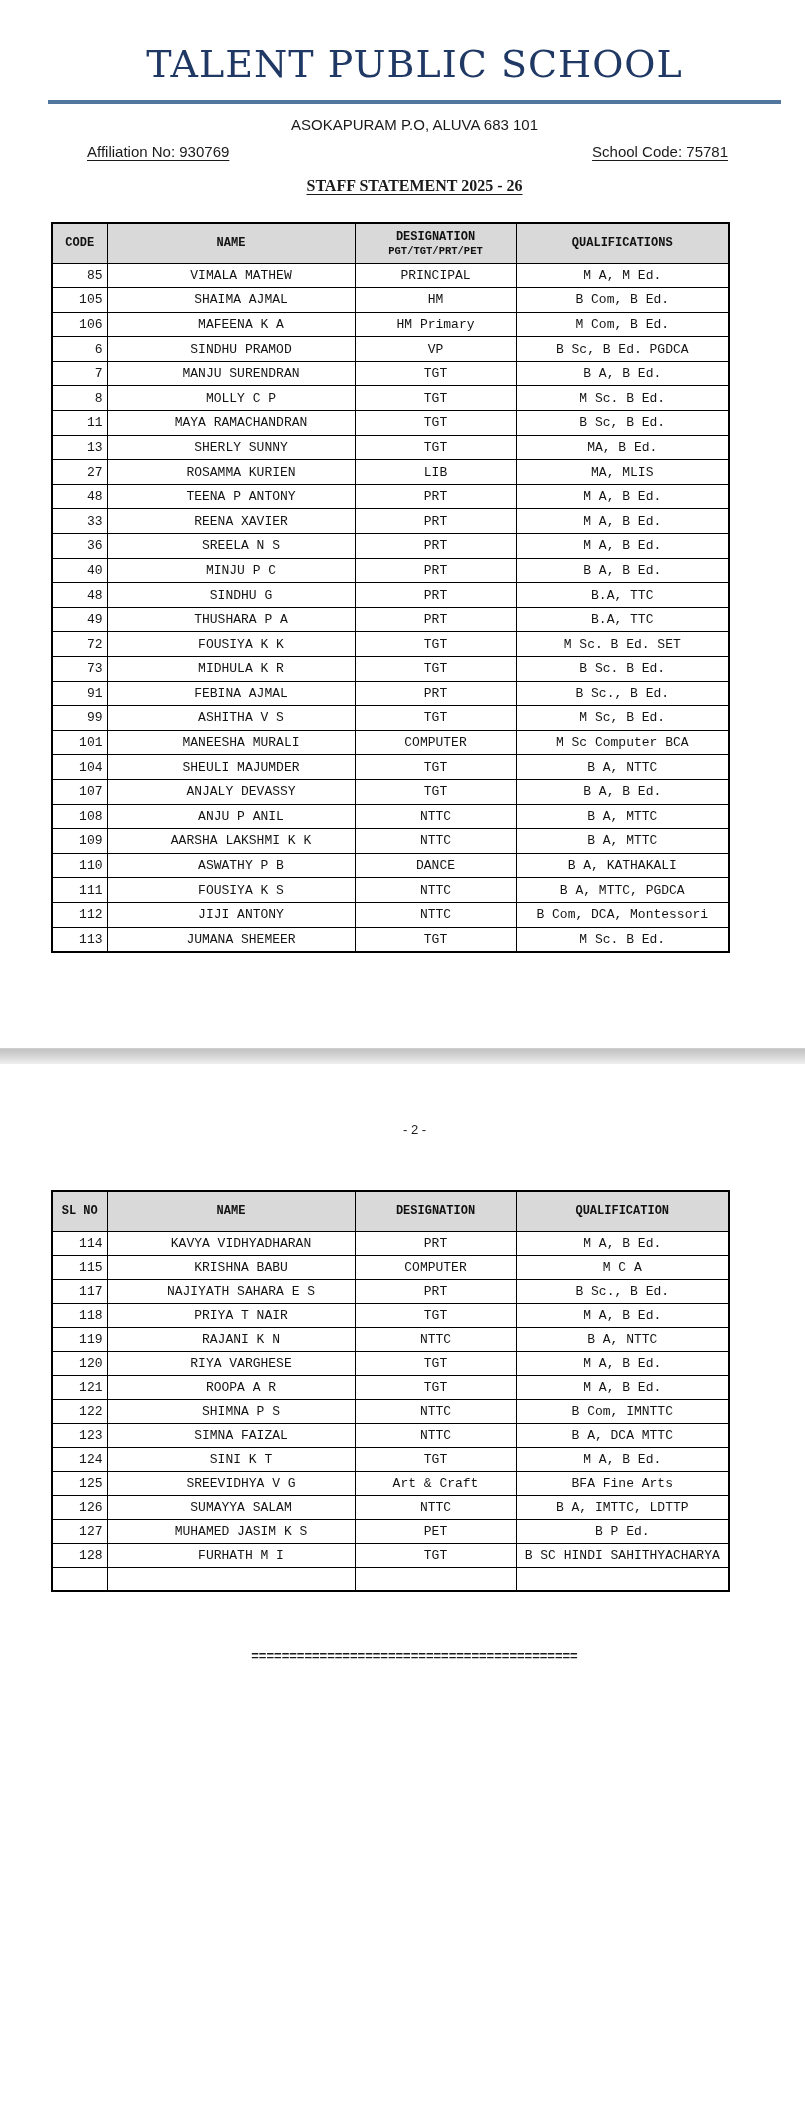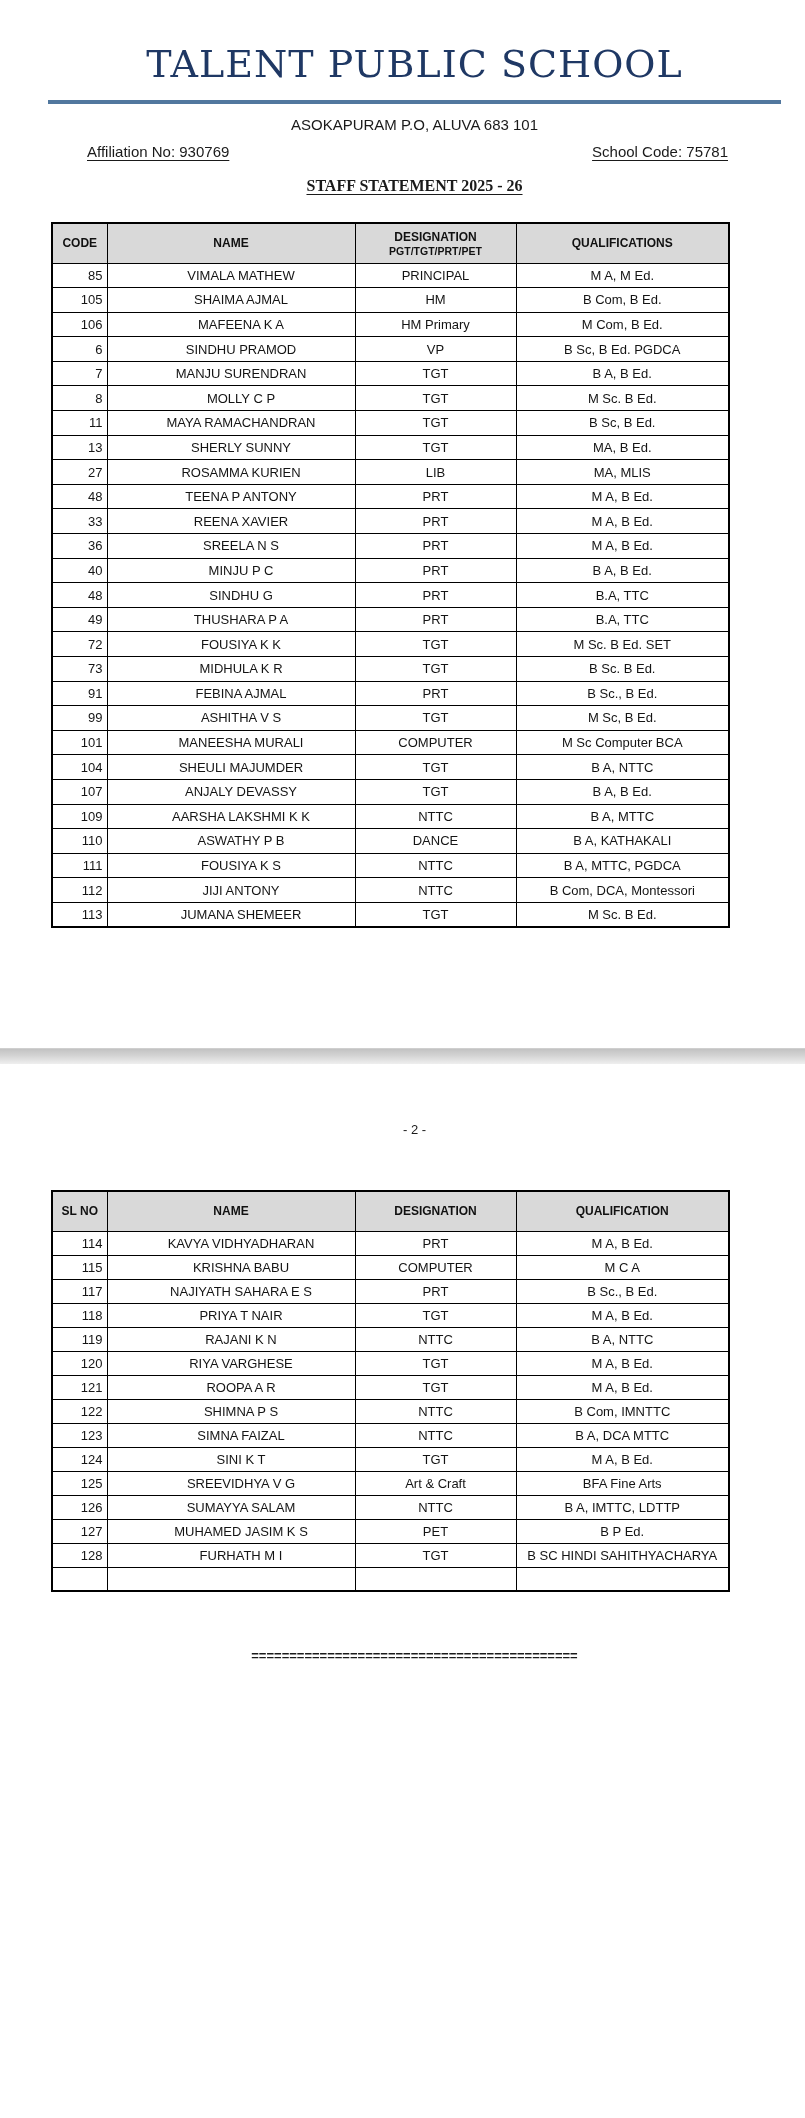--- a/index.html
+++ b/index.html
@@ -87,20 +87,21 @@
   }
   
   table.staff-table{
     position:absolute;
     left:51px;
     width:677px;
     border-collapse:collapse;
     table-layout:fixed;
     border:2px solid #000;
     background:#fff;
+    font-family:Liberation Mono, monospace;
   }
   #table1{top:222px;}
   #table2{top:1190px;}
   .c-code{width:55px;}
   .c-name{width:248px;}
   .c-desig{width:161px;}
   .c-qual{width:213px;}
   table.staff-table th{
     border:1px solid #000;
     background:#D9D9D9;
@@ -332,20 +333,26 @@
           <td>TGT</td>
           <td>B A, NTTC</td>
         </tr>
         <tr>
           <td>107</td>
           <td>ANJALY DEVASSY</td>
           <td>TGT</td>
           <td>B A, B Ed.</td>
         </tr>
         <tr>
+          <td>108</td>
+          <td>ANJU P ANIL</td>
+          <td>NTTC</td>
+          <td>B A, MTTC</td>
+        </tr>
+        <tr>
           <td>109</td>
           <td>AARSHA LAKSHMI K K</td>
           <td>NTTC</td>
           <td>B A, MTTC</td>
         </tr>
         <tr>
           <td>110</td>
           <td>ASWATHY P B</td>
           <td>DANCE</td>
           <td>B A, KATHAKALI</td>

